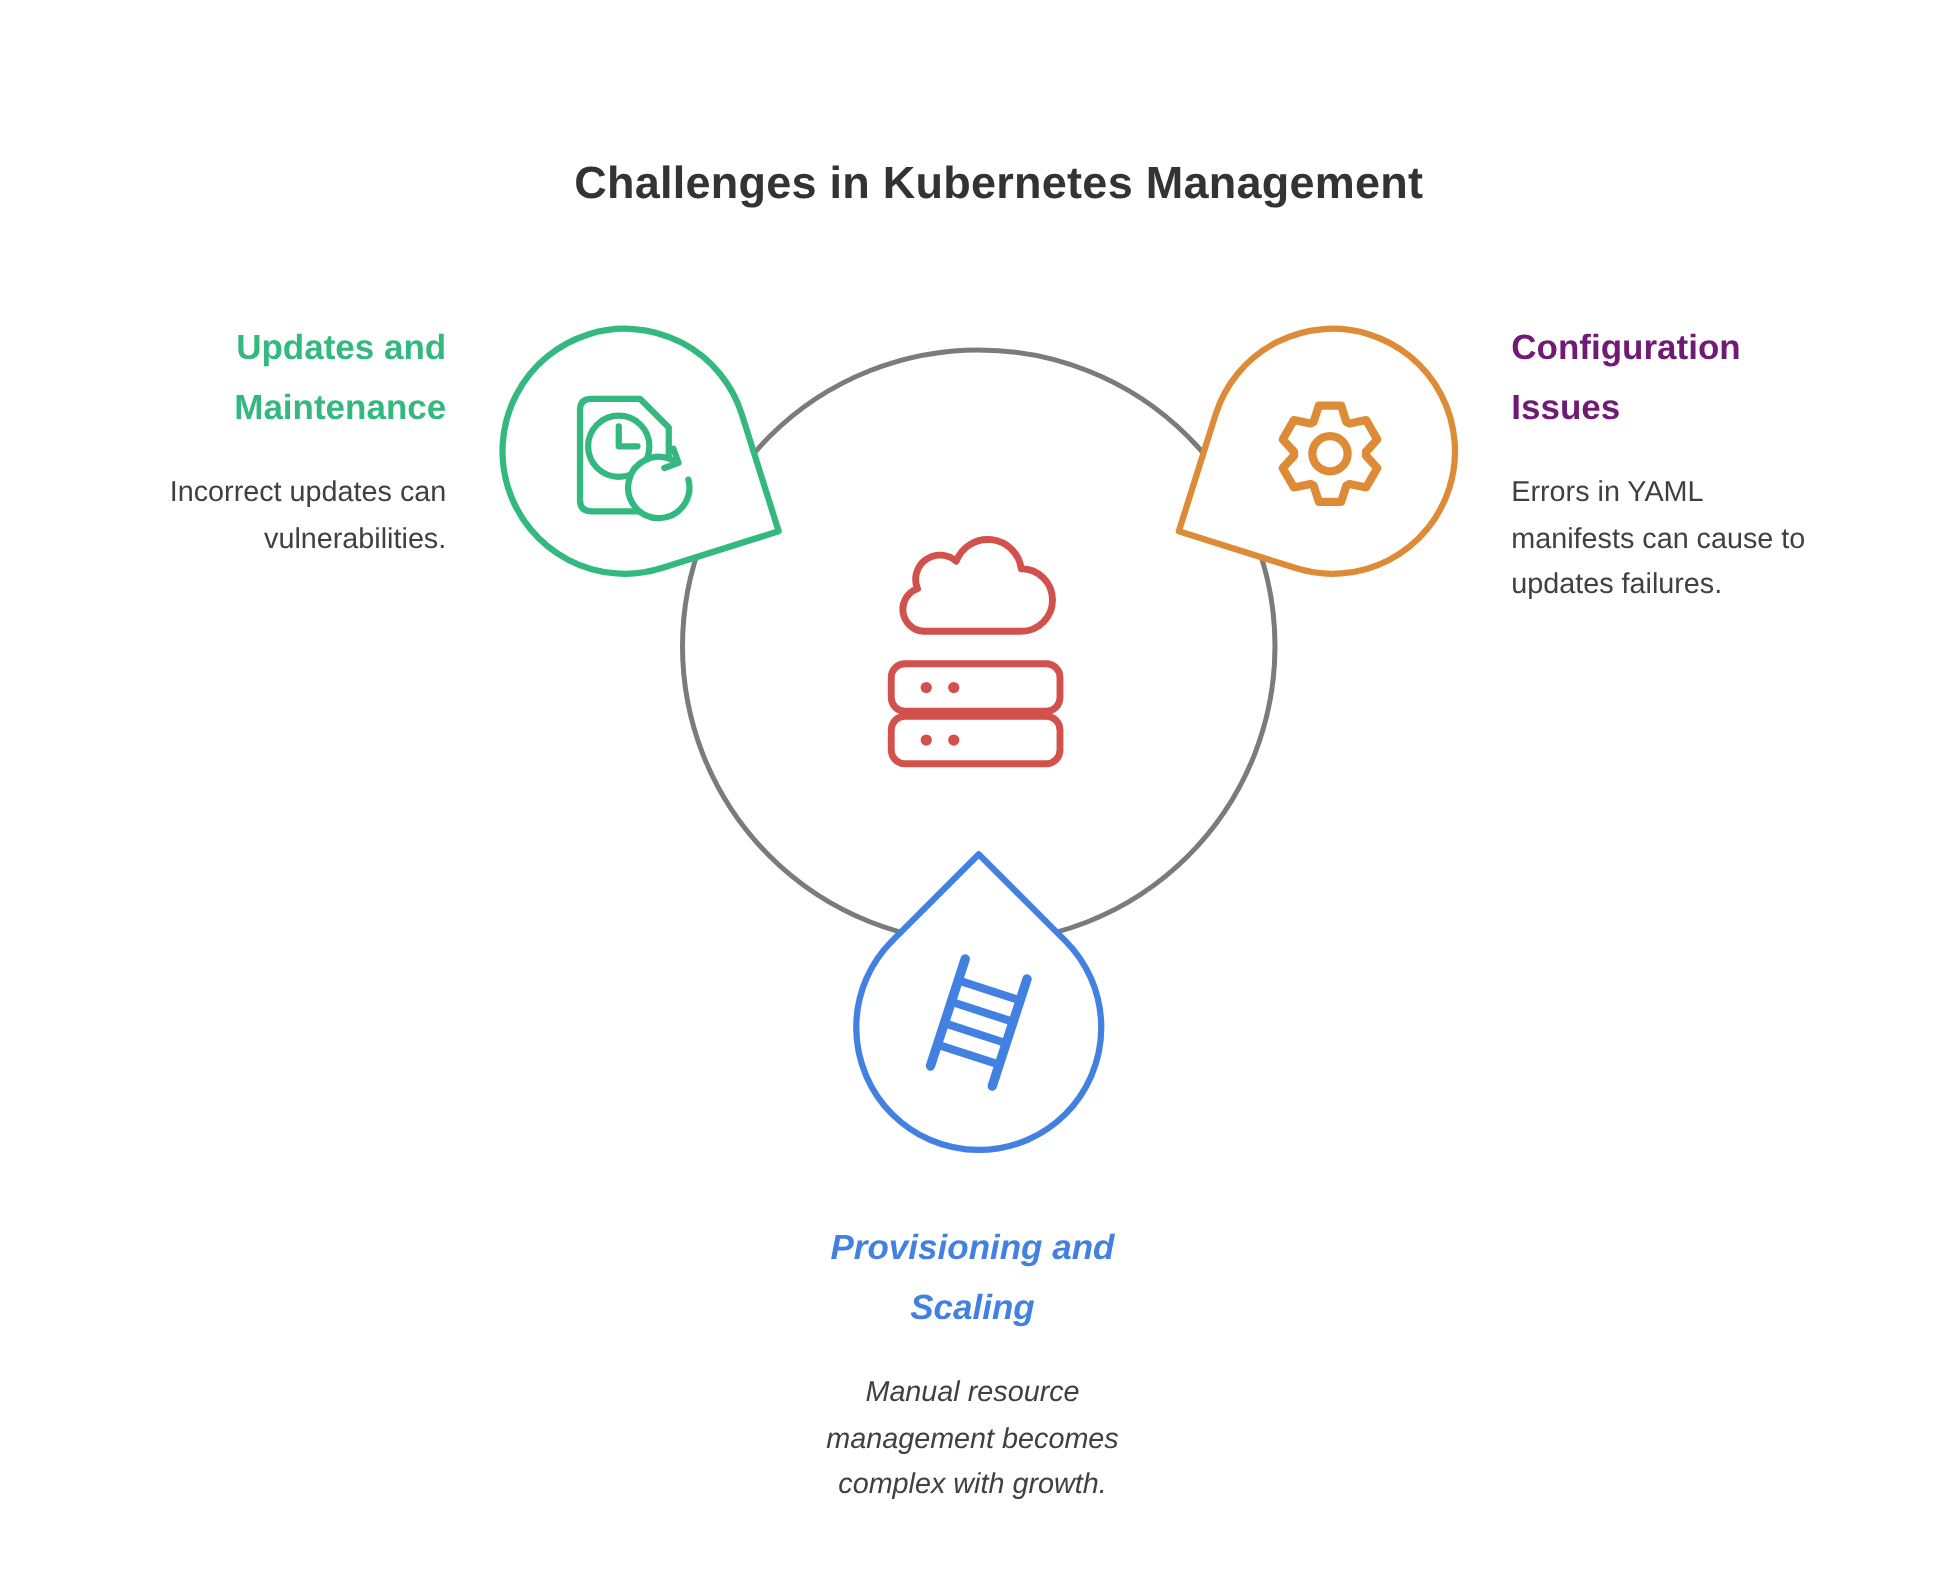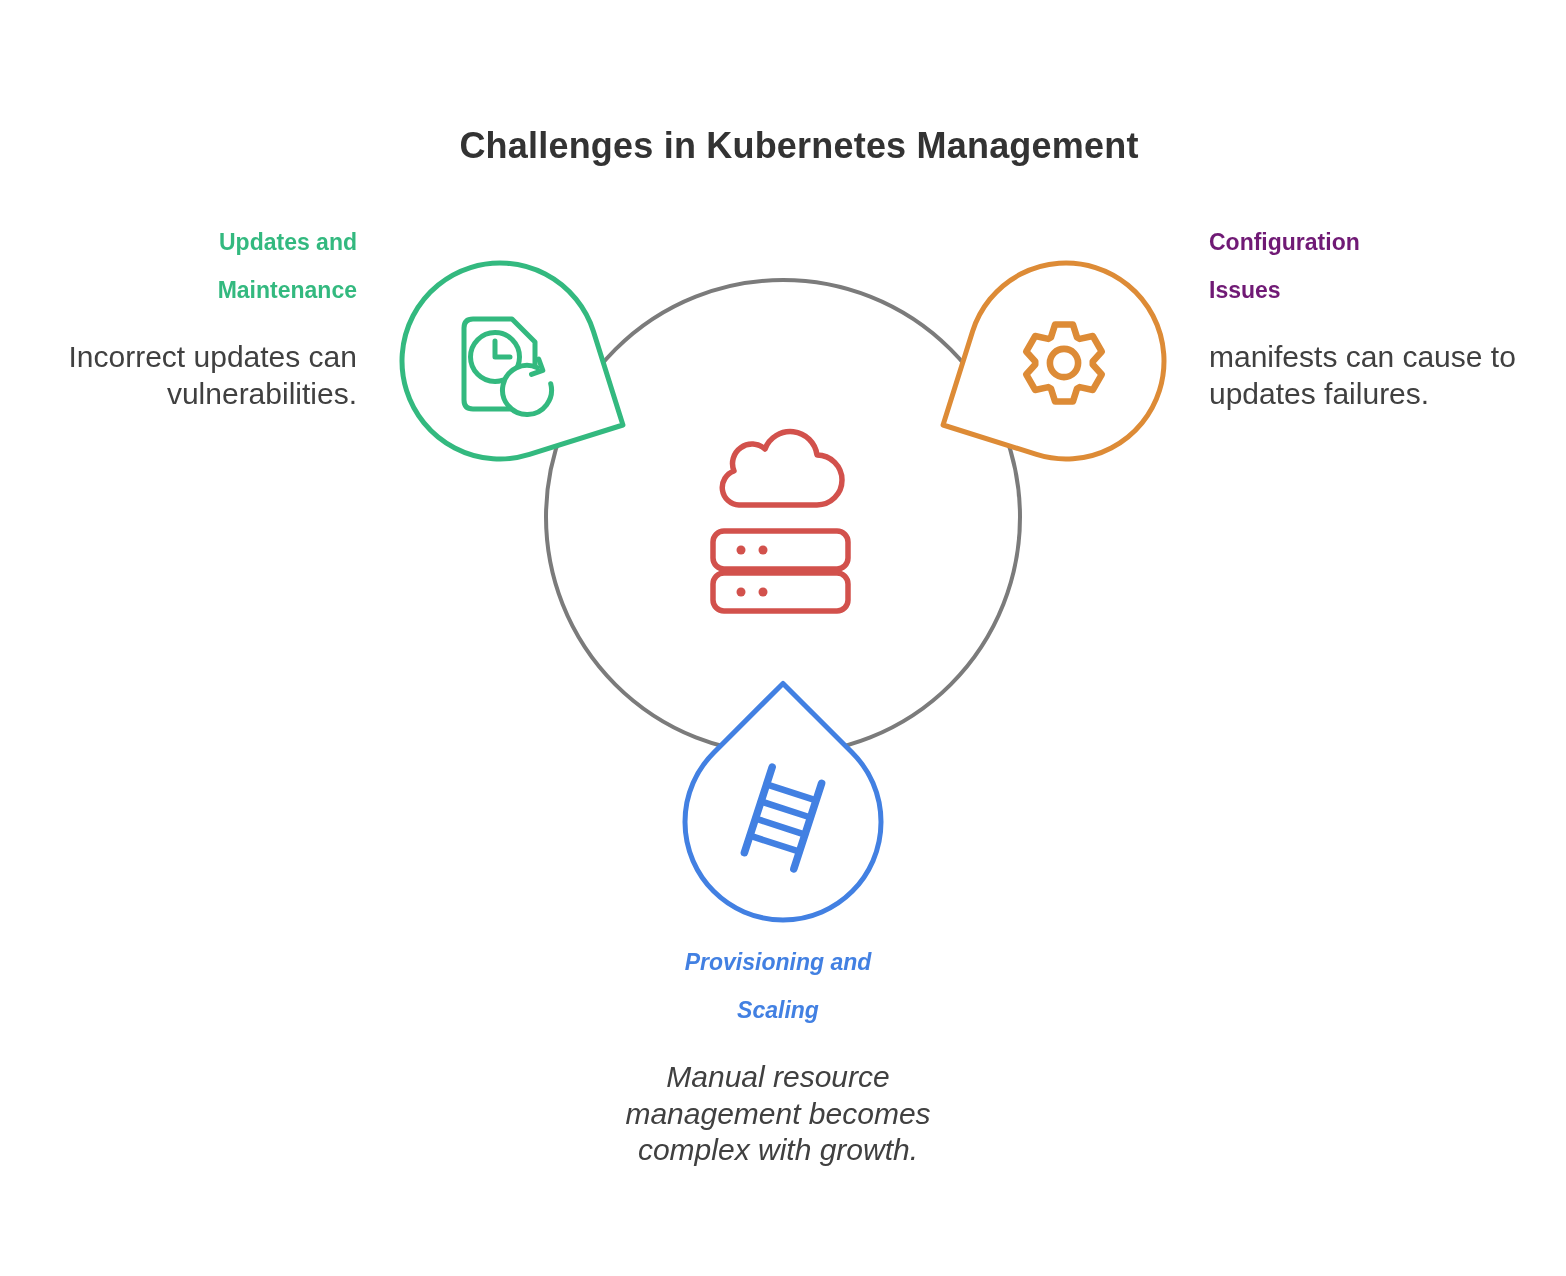--- a/index.html
+++ b/index.html
@@ -13,22 +13,22 @@
   .abs{position:absolute;}
   .title{
     position:absolute;
     top:100px;left:0;width:1566px;
     padding-left:32px;box-sizing:border-box;
     text-align:center;
     font-size:36px;font-weight:700;color:#333333;
     line-height:44px;letter-spacing:0.2px;
   }
   .panel{position:absolute;}
-  .panel .heading{font-size:23px;font-weight:700;line-height:48px;}
-  .panel .body{margin-top:25px;font-size:30px;font-weight:400;color:#404040;line-height:36.5px;}
+  .panel .heading{font-size:28px;font-weight:700;line-height:48px;margin-top:36px;}
+  .panel .body{margin-top:25px;font-size:23px;font-weight:400;color:#404040;line-height:36.5px;}
   .panel-updates{left:37px;top:218px;width:320px;text-align:right;}
   .panel-updates .heading{color:#33b97f;}
   .panel-config{left:1209px;top:218px;width:330px;text-align:left;}
   .panel-config .heading{color:#701a75;}
   .panel-prov{left:578px;top:938px;width:400px;text-align:center;font-style:italic;}
   .panel-prov .heading{color:#4280e2;}
   svg{position:absolute;overflow:visible;}
 </style>
 </head>
 <body>
@@ -95,20 +95,21 @@
       <div>vulnerabilities.</div>
     </div>
   </div>
 
   <div class="panel panel-config">
     <div class="heading">
       <div>Configuration</div>
       <div>Issues</div>
     </div>
     <div class="body">
+      <div>Errors in YAML</div>
       <div>manifests can cause to</div>
       <div>updates failures.</div>
     </div>
   </div>
 
   <div class="panel panel-prov">
     <div class="heading">
       <div>Provisioning and</div>
       <div>Scaling</div>
     </div>

